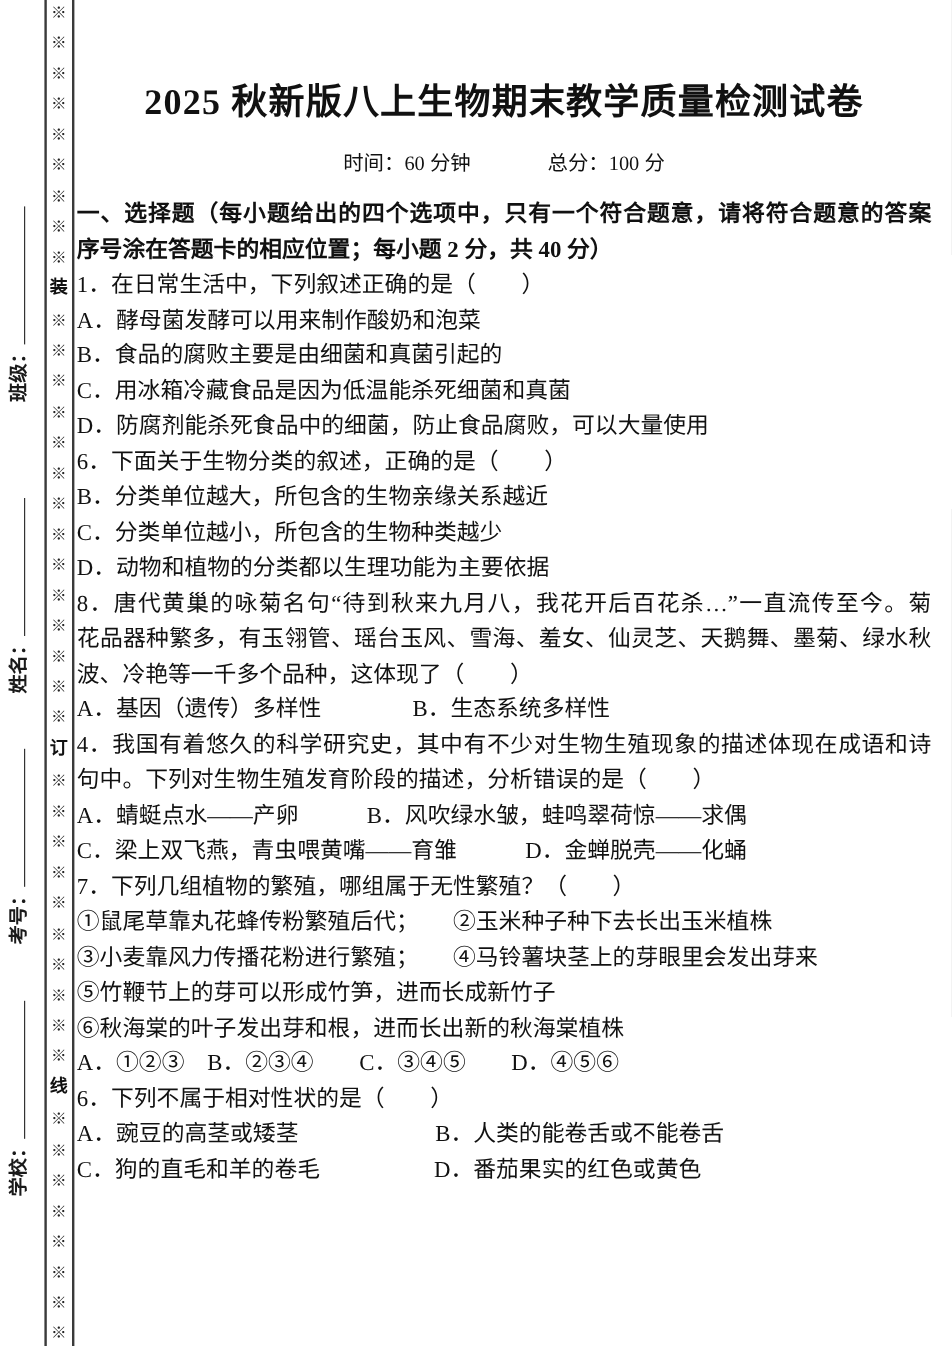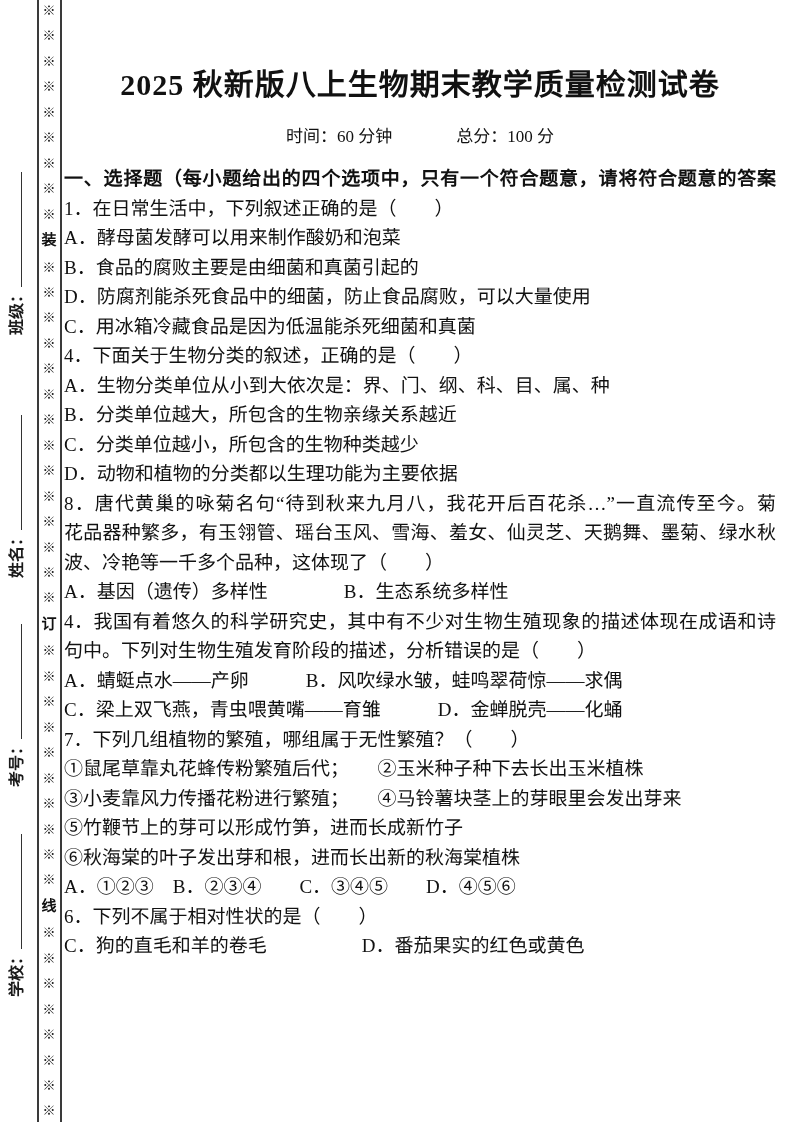--- a/index.html
+++ b/index.html
@@ -127,41 +127,42 @@
       <span class="bsym">※</span>
     </div>
 
   <div class="title">2025 秋新版八上生物期末教学质量检测试卷</div>
   <div class="meta">
     <span>时间：60 分钟</span>
     <span>总分：100 分</span>
   </div>
   <div class="body-lines">
       <div class="line bold fill">一、选择题（每小题给出的四个选项中，只有一个符合题意，请将符合题意的答案</div>
+      <div class="line bold">序号涂在答题卡的相应位置；每小题 2 分，共 40 分）</div>
       <div class="line">1．在日常生活中，下列叙述正确的是（　　）</div>
       <div class="line">A．酵母菌发酵可以用来制作酸奶和泡菜</div>
       <div class="line">B．食品的腐败主要是由细菌和真菌引起的</div>
+      <div class="line">C．用冰箱冷藏食品是因为低温能杀死细菌和真菌</div>
       <div class="line">D．防腐剂能杀死食品中的细菌，防止食品腐败，可以大量使用</div>
-      <div class="line">C．用冰箱冷藏食品是因为低温能杀死细菌和真菌</div>
-      <div class="line">4．下面关于生物分类的叙述，正确的是（　　）</div>
-      <div class="line">A．生物分类单位从小到大依次是：界、门、纲、科、目、属、种</div>
+      <div class="line">6．下面关于生物分类的叙述，正确的是（　　）</div>
       <div class="line">B．分类单位越大，所包含的生物亲缘关系越近</div>
       <div class="line">C．分类单位越小，所包含的生物种类越少</div>
       <div class="line">D．动物和植物的分类都以生理功能为主要依据</div>
       <div class="line fill">8．唐代黄巢的咏菊名句“待到秋来九月八，我花开后百花杀…”一直流传至今。菊</div>
       <div class="line fill">花品器种繁多，有玉翎管、瑶台玉风、雪海、羞女、仙灵芝、天鹅舞、墨菊、绿水秋</div>
       <div class="line">波、冷艳等一千多个品种，这体现了（　　）</div>
       <div class="line">A．基因（遗传）多样性　　　　B．生态系统多样性</div>
       <div class="line fill">4．我国有着悠久的科学研究史，其中有不少对生物生殖现象的描述体现在成语和诗</div>
       <div class="line">句中。下列对生物生殖发育阶段的描述，分析错误的是（　　）</div>
       <div class="line">A．蜻蜓点水——产卵　　　B．风吹绿水皱，蛙鸣翠荷惊——求偶</div>
       <div class="line">C．梁上双飞燕，青虫喂黄嘴——育雏　　　D．金蝉脱壳——化蛹</div>
       <div class="line">7．下列几组植物的繁殖，哪组属于无性繁殖？（　　）</div>
       <div class="line">①鼠尾草靠丸花蜂传粉繁殖后代；　　②玉米种子种下去长出玉米植株</div>
       <div class="line">③小麦靠风力传播花粉进行繁殖；　　④马铃薯块茎上的芽眼里会发出芽来</div>
       <div class="line">⑤竹鞭节上的芽可以形成竹笋，进而长成新竹子</div>
       <div class="line">⑥秋海棠的叶子发出芽和根，进而长出新的秋海棠植株</div>
       <div class="line">A．①②③　B．②③④　　C．③④⑤　　D．④⑤⑥</div>
       <div class="line">6．下列不属于相对性状的是（　　）</div>
+      <div class="line">A．豌豆的高茎或矮茎　　　　　　B．人类的能卷舌或不能卷舌</div>
       <div class="line">C．狗的直毛和羊的卷毛　　　　　D．番茄果实的红色或黄色</div>
     </div>
 
 </div>
 
 </body></html>

